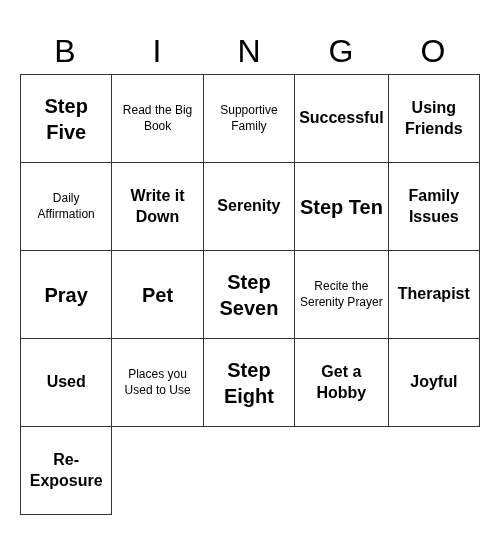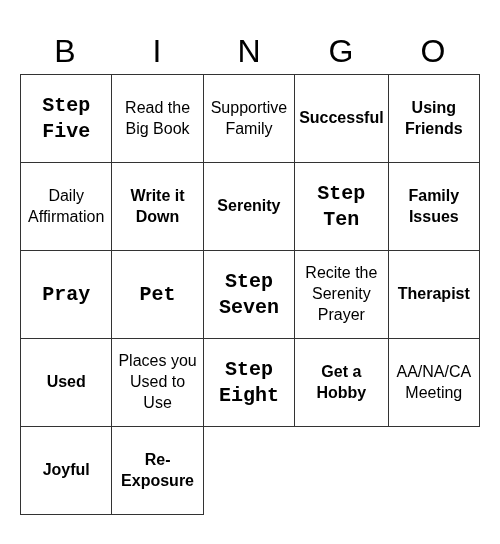--- a/index.html
+++ b/index.html
@@ -53,30 +53,29 @@
       text-align: center;
       padding: 4px;
       min-height: 88px;
       font-size: 14px;
       line-height: 1.3;
     }
 
     .bingo-cell.large-text {
       font-size: 20px;
       font-weight: bold;
-      font-family: Liberation Mono, monospace;
     }
 
     .bingo-cell.medium-text {
       font-size: 16px;
       font-weight: bold;
     }
 
     .bingo-cell.small-text {
-      font-size: 16px;
+      font-size: 12px;
       text-align: center;
     }
   </style>
 </head>
 <body>
 
 <div class="bingo-container">
   <div class="bingo-header">
   <div class="bingo-header-cell">B</div>
       <div class="bingo-header-cell">I</div>
@@ -97,17 +96,16 @@
       <div class="bingo-cell medium-text">Family Issues</div>
       <div class="bingo-cell large-text">Pray</div>
       <div class="bingo-cell large-text">Pet</div>
       <div class="bingo-cell large-text">Step Seven</div>
       <div class="bingo-cell small-text">Recite the Serenity Prayer</div>
       <div class="bingo-cell medium-text">Therapist</div>
       <div class="bingo-cell medium-text">Used</div>
       <div class="bingo-cell small-text">Places you Used to Use</div>
       <div class="bingo-cell large-text">Step Eight</div>
       <div class="bingo-cell medium-text">Get a Hobby</div>
-      <div class="bingo-cell small-text">AA/NA/CA Meeting</div>
       <div class="bingo-cell medium-text">Joyful</div>
       <div class="bingo-cell medium-text">Re-Exposure</div>
     </div>
 </div>
 
 </body></html>

